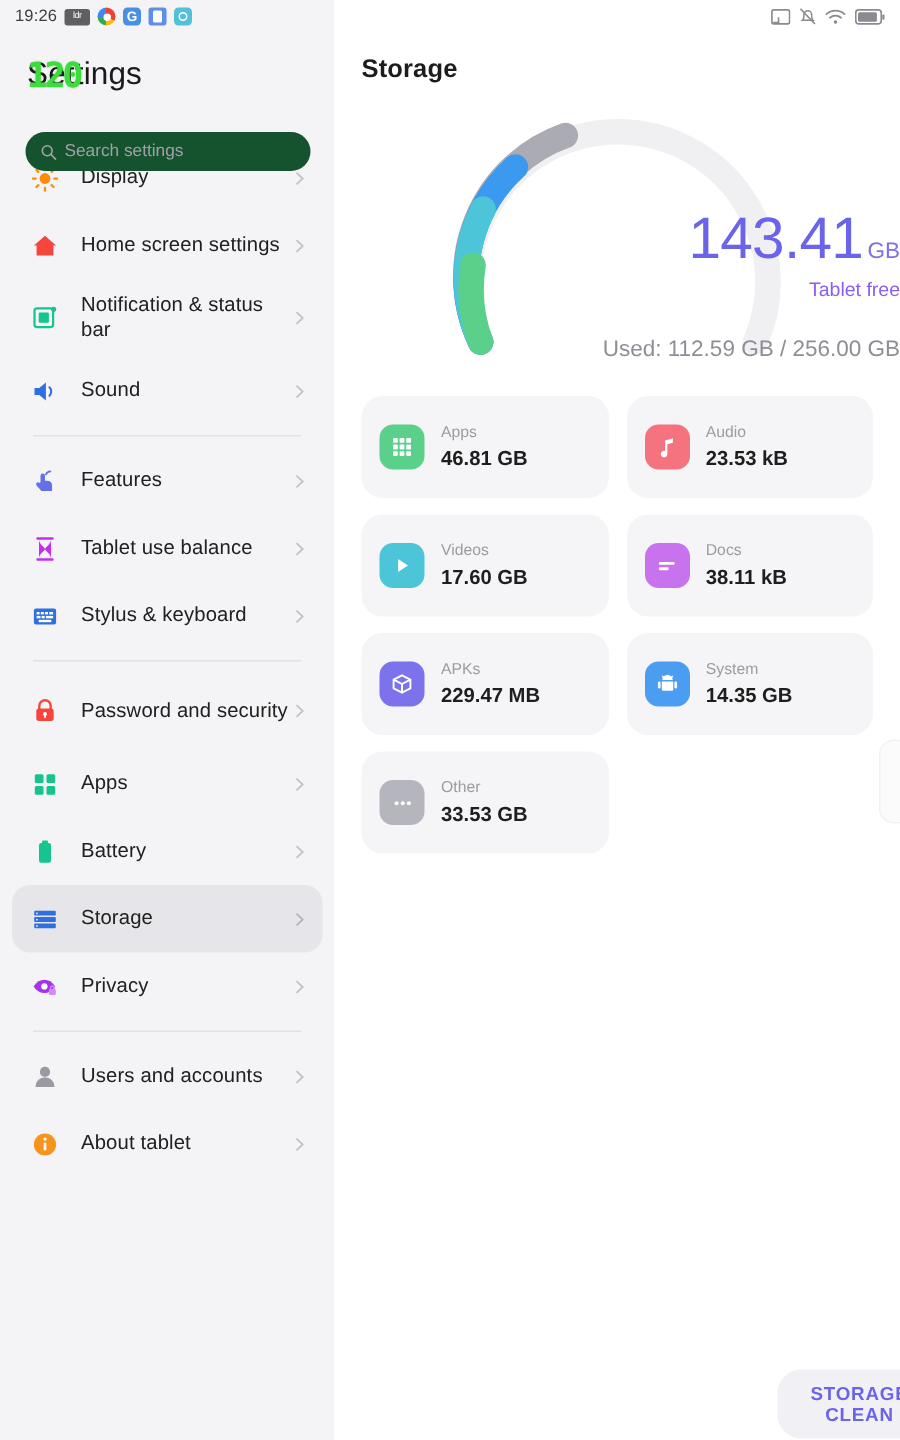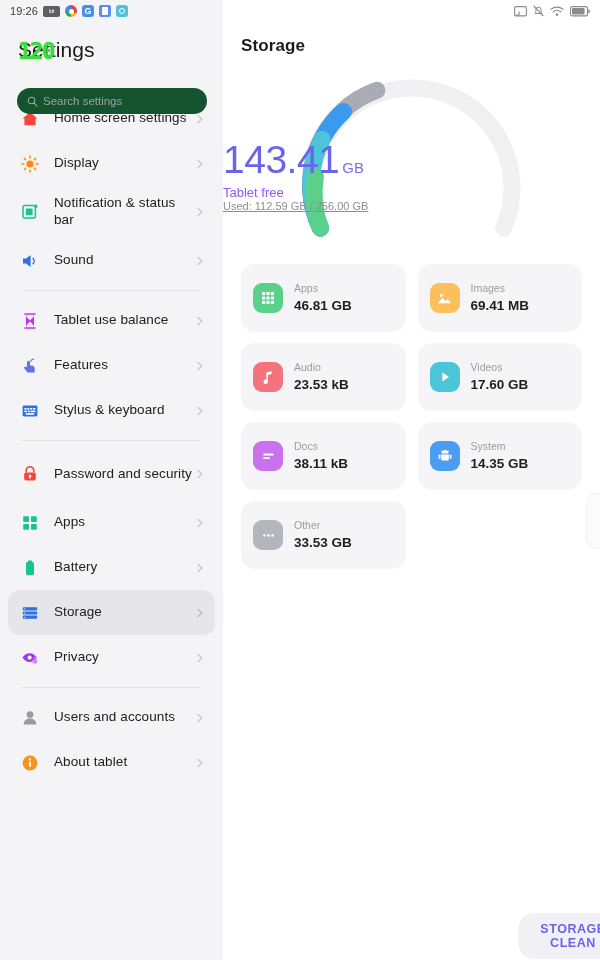--- a/index.html
+++ b/index.html
@@ -78,26 +78,26 @@
   
   .main{ flex:1; height:960px; background:#fff; position:relative; overflow:hidden; }
   .main-title{
     position:absolute; left:18px; top:36px;
     font-size:17px; color:#1c1c1c; font-weight:bold; letter-spacing:.1px;
   }
 
   .gauge-wrap{ position:absolute; left:0; top:66px; width:377px; height:180px; }
   .gauge-svg{ position:absolute; left:50%; top:0; transform:translateX(-50%); }
   .gauge-center{
-    position:absolute; left:0; right:0; top:74px; text-align:left;
+    position:absolute; left:0; right:0; top:74px; text-align:right;
   }
   .g-num{ font-size:39px; color:#6b63e8; letter-spacing:-.5px; line-height:1; }
   .g-unit{ font-size:15px; color:#7a72ec; margin-left:3px; }
   .g-sub{ font-size:13px; color:#8b5cf6; margin-top:6px; }
-  .g-used{ font-size:11px; color:#8e8e96; margin-top:0;text-decoration:underline; }
+  .g-used{ font-size:15px; color:#8e8e96; margin-top:24px; }
 
   .cards{
     position:absolute; left:18px; top:264px; width:341px;
     display:grid; grid-template-columns:1fr 1fr; gap:11px 12px;
   }
   .card{
     background:#f5f5f7; border-radius:14px; height:68px;
     display:flex; align-items:center; padding:0 12px;
   }
   .c-ico{ width:30px;height:30px;border-radius:9px; flex:0 0 30px; margin-right:11px;
@@ -165,44 +165,44 @@
         <path d="M7.6 7.6 L11 11" stroke="#a6a6ac" stroke-width="1.1" stroke-linecap="round"></path>
       </svg>
       <span class="search-ph">Search settings</span>
     </div>
 
     <div class="side-list">
 
       <div class="s-item">
         <span class="s-ico">
           <svg width="18" height="18" viewBox="0 0 18 18">
-              <path d="M9 2.2 L16.4 8.6 H14.6 V15.3 H3.4 V8.6 H1.6 Z" fill="#f5453c"></path>
-            </svg>
-        </span>
-        <span class="s-label">Home screen settings</span>
-        <svg class="s-chev" viewBox="0 0 10 10">
-            <path d="M3 1.4 L6.8 5 L3 8.6" fill="none" stroke="#c2c2c8" stroke-width="1.2" stroke-linecap="round"></path>
-          </svg>
-      </div>
-
-      <div class="s-item">
-        <span class="s-ico">
-          <svg width="18" height="18" viewBox="0 0 18 18">
             <circle cx="9" cy="9" r="3.6" fill="#fb8c0a"></circle>
             <g stroke="#fb8c0a" stroke-width="1.5" stroke-linecap="round">
               <path d="M9 .9V2.8M9 15.2V17.1M.9 9H2.8M15.2 9H17.1M3.3 3.3l1.3 1.3M13.4 13.4l1.3 1.3M14.7 3.3l-1.3 1.3M4.6 13.4l-1.3 1.3"></path>
             </g>
           </svg>
         </span>
         <span class="s-label">Display</span>
         <svg class="s-chev" viewBox="0 0 10 10">
             <path d="M3 1.4 L6.8 5 L3 8.6" fill="none" stroke="#c2c2c8" stroke-width="1.2" stroke-linecap="round"></path>
           </svg>
       </div>
 
+      <div class="s-item">
+        <span class="s-ico">
+          <svg width="18" height="18" viewBox="0 0 18 18">
+              <path d="M9 2.2 L16.4 8.6 H14.6 V15.3 H3.4 V8.6 H1.6 Z" fill="#f5453c"></path>
+            </svg>
+        </span>
+        <span class="s-label">Home screen settings</span>
+        <svg class="s-chev" viewBox="0 0 10 10">
+            <path d="M3 1.4 L6.8 5 L3 8.6" fill="none" stroke="#c2c2c8" stroke-width="1.2" stroke-linecap="round"></path>
+          </svg>
+      </div>
+
       <div class="s-item tall">
         <span class="s-ico">
           <svg width="18" height="18" viewBox="0 0 18 18">
             <rect x="2" y="2.6" width="12.4" height="12.4" rx="1.6" fill="none" stroke="#15c48e" stroke-width="1.5"></rect>
             <rect x="4.8" y="5.4" width="6.8" height="6.8" rx=".8" fill="#15c48e"></rect>
             <circle cx="14.8" cy="3.2" r="1.7" fill="#15c48e"></circle>
           </svg>
         </span>
         <span class="s-label">Notification &amp; status bar</span>
         <svg class="s-chev" viewBox="0 0 10 10">
@@ -222,39 +222,39 @@
             <path d="M3 1.4 L6.8 5 L3 8.6" fill="none" stroke="#c2c2c8" stroke-width="1.2" stroke-linecap="round"></path>
           </svg>
       </div>
 
       <div class="s-div"></div>
 
 
       <div class="s-item">
         <span class="s-ico">
           <svg width="18" height="18" viewBox="0 0 18 18">
+            <path d="M6 9.5V5.2a1.5 1.5 0 0 1 3 0v3.3h1.4c2 0 3.3 1 3.3 3v3.9H6.6L3.4 11.6a1.2 1.2 0 0 1 1.8-1.6z" fill="#6271e8"></path>
+            <path d="M9.6 4.2a3.6 3.6 0 0 1 3-2" fill="none" stroke="#6271e8" stroke-width="1.2" stroke-linecap="round"></path>
+          </svg>
+        </span>
+        <span class="s-label">Features</span>
+        <svg class="s-chev" viewBox="0 0 10 10">
+            <path d="M3 1.4 L6.8 5 L3 8.6" fill="none" stroke="#c2c2c8" stroke-width="1.2" stroke-linecap="round"></path>
+          </svg>
+      </div>
+
+      <div class="s-item">
+        <span class="s-ico">
+          <svg width="18" height="18" viewBox="0 0 18 18">
             <path d="M4 2h10M4 16h10" stroke="#c22ff0" stroke-width="1.6" stroke-linecap="round"></path>
             <path d="M5 2.6 C5 6 9 7.6 9 9 C9 10.4 5 12 5 15.4 Z" fill="#c22ff0"></path>
             <path d="M13 2.6 C13 6 9 7.6 9 9 C9 10.4 13 12 13 15.4 Z" fill="#c22ff0"></path>
           </svg>
         </span>
         <span class="s-label">Tablet use balance</span>
-        <svg class="s-chev" viewBox="0 0 10 10">
-            <path d="M3 1.4 L6.8 5 L3 8.6" fill="none" stroke="#c2c2c8" stroke-width="1.2" stroke-linecap="round"></path>
-          </svg>
-      </div>
-
-      <div class="s-item">
-        <span class="s-ico">
-          <svg width="18" height="18" viewBox="0 0 18 18">
-            <path d="M6 9.5V5.2a1.5 1.5 0 0 1 3 0v3.3h1.4c2 0 3.3 1 3.3 3v3.9H6.6L3.4 11.6a1.2 1.2 0 0 1 1.8-1.6z" fill="#6271e8"></path>
-            <path d="M9.6 4.2a3.6 3.6 0 0 1 3-2" fill="none" stroke="#6271e8" stroke-width="1.2" stroke-linecap="round"></path>
-          </svg>
-        </span>
-        <span class="s-label">Features</span>
         <svg class="s-chev" viewBox="0 0 10 10">
             <path d="M3 1.4 L6.8 5 L3 8.6" fill="none" stroke="#c2c2c8" stroke-width="1.2" stroke-linecap="round"></path>
           </svg>
       </div>
 
       <div class="s-item">
         <span class="s-ico">
           <svg width="18" height="18" viewBox="0 0 18 18">
             <rect x="1.6" y="3.6" width="14.8" height="10.8" rx="1.4" fill="#2f6fe0"></rect>
             <g fill="#fff">
@@ -429,32 +429,20 @@
               <rect x="6.4" y="10.8" width="3.2" height="3.2" rx=".6"></rect>
               <rect x="10.8" y="10.8" width="3.2" height="3.2" rx=".6"></rect>
           </svg>
         </span>
         <span class="c-text">
           <span class="c-name">Apps</span>
           <span class="c-size">46.81 GB</span>
         </span>
       </div>
 
-      <div class="card">
-        <span class="c-ico" style="background:#fbc05a">
-          <svg width="17" height="17" viewBox="0 0 17 17" fill="#fff">
-            <circle cx="5.3" cy="5.3" r="1.6"></circle>
-            <path d="M2 13.2 L6.4 7.8 L9.4 11.2 L11.6 8.8 L15 13.2 Z"></path>
-          </svg>
-        </span>
-        <span class="c-text">
-          <span class="c-name">Images</span>
-          <span class="c-size">69.41 MB</span>
-        </span>
-      </div>
 
       <div class="card">
         <span class="c-ico" style="background:#f4737f">
           <svg width="16" height="16" viewBox="0 0 16 16" fill="#fff">
             <path d="M11.6 2.2 L6.4 3.6 V10.6 a2.2 2.2 0 1 0 1.5 2V6.1 l3.7-1z"></path>
           </svg>
         </span>
         <span class="c-text">
           <span class="c-name">Audio</span>
           <span class="c-size">23.53 kB</span>
@@ -479,20 +467,32 @@
             <rect x="3.2" y="5.6" width="10.6" height="1.9" rx=".9"></rect>
             <rect x="3.2" y="9.2" width="6.6" height="1.9" rx=".9"></rect>
           </svg>
         </span>
         <span class="c-text">
           <span class="c-name">Docs</span>
           <span class="c-size">38.11 kB</span>
         </span>
       </div>
 
+      <div class="card">
+        <span class="c-ico" style="background:#7b72ec">
+          <svg width="16" height="16" viewBox="0 0 16 16" fill="none" stroke="#fff" stroke-width="1.3" stroke-linejoin="round">
+            <path d="M8 2.2 L13.6 5.1 V10.9 L8 13.8 L2.4 10.9 V5.1 Z"></path>
+            <path d="M2.4 5.1 L8 8 L13.6 5.1 M8 8 V13.8"></path>
+          </svg>
+        </span>
+        <span class="c-text">
+          <span class="c-name">APKs</span>
+          <span class="c-size">229.47 MB</span>
+        </span>
+      </div>
 
       <div class="card">
         <span class="c-ico" style="background:#4a9df0">
           <svg width="16" height="16" viewBox="0 0 16 16" fill="#fff">
             <path d="M4.2 6.4h7.6v5.2a.9.9 0 0 1-.9.9H5.1a.9.9 0 0 1-.9-.9z"></path>
             <rect x="1.6" y="6.4" width="1.8" height="4.6" rx=".9"></rect>
             <rect x="12.6" y="6.4" width="1.8" height="4.6" rx=".9"></rect>
             <path d="M4.5 5.4a3.5 3.5 0 0 1 7 0z"></path>
             <path d="M4.6 2.6 L5.6 4.2 M11.4 2.6 L10.4 4.2" stroke="#fff" stroke-width="1"></path>
           </svg>

